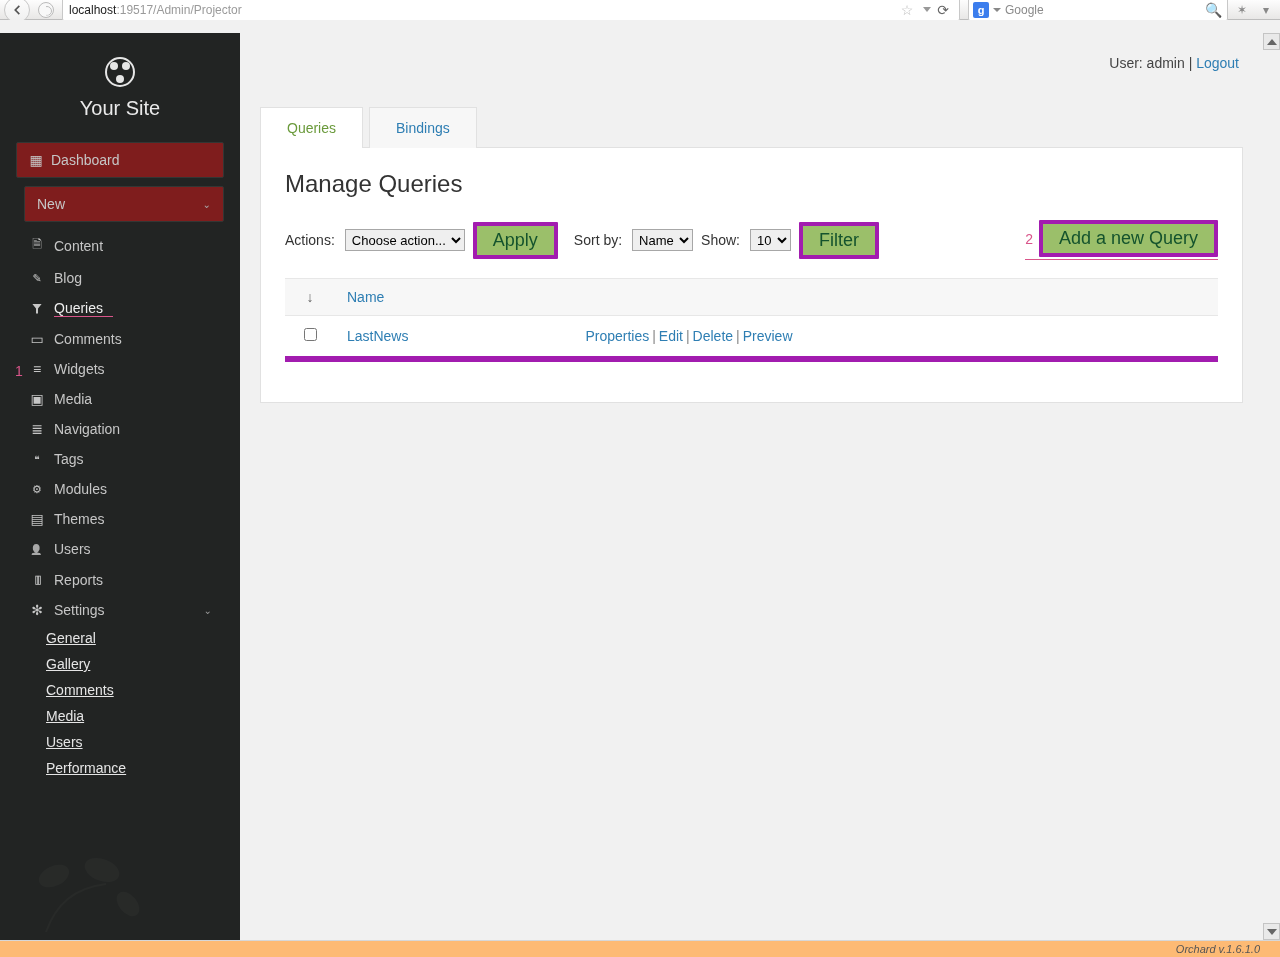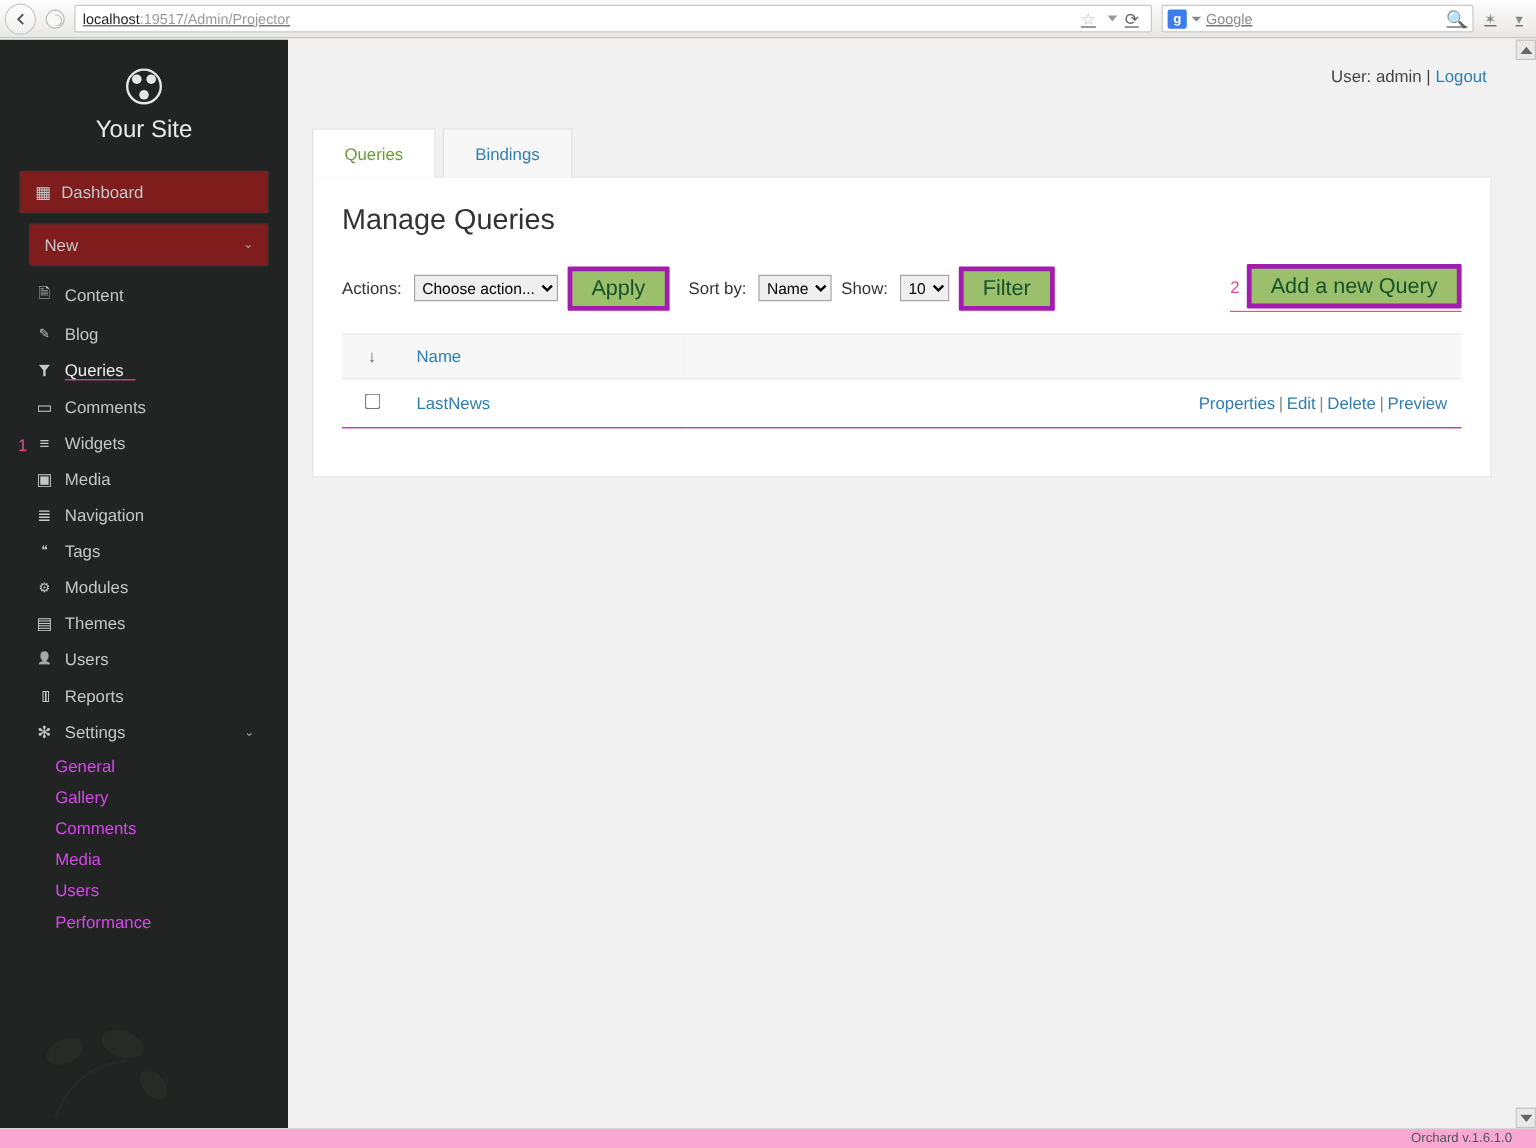--- a/index.html
+++ b/index.html
@@ -1,20 +1,20 @@
 <!DOCTYPE html>
 <html><head>
 <meta charset="utf-8">
 <style>
   * { box-sizing: border-box; margin: 0; padding: 0; }
   body { font-family: "Segoe UI", Arial, sans-serif; font-size: 14px; color: #333; background: #f1f1f1; }
   a { text-decoration: none; color: #2e7eb3; }
 
   
-  .browser-bar { height: 32px; background: linear-gradient(#fdfdfd,#e8e7e6); border-bottom: 1px solid #bdbdbd; display: flex; align-items: center; padding: 0 4px; gap: 4px; font-size: 12px; color: #555; text-decoration: underline; }
+  .browser-bar { height: 20px; background: linear-gradient(#fdfdfd,#e8e7e6); border-bottom: 1px solid #bdbdbd; display: flex; align-items: center; padding: 0 4px; gap: 4px; font-size: 12px; color: #555; }
   .bb-back { width: 26px; height: 26px; border: 1px solid #c8c8c8; border-radius: 50%; background: linear-gradient(#fdfdfd,#efefef); display: flex; align-items: center; justify-content: center; cursor: pointer; }
   .bb-back svg { width: 14px; height: 14px; fill: #555; }
   .bb-globe { width: 16px; height: 16px; border: 1px solid #bbb; border-radius: 50%; margin-left: 4px; position: relative; background: #f8f8f8; }
   .bb-globe::before { content:""; position:absolute; left:3px; top:3px; width:8px; height:8px; border:1px solid #bbb; border-radius:50%; clip-path: inset(0 0 0 4px); }
   .bb-url { flex: 1; height: 23px; border: 1px solid #c8c8c8; background: #fff; border-radius: 2px; display: flex; align-items: center; padding: 0 6px; margin-left: 4px; }
   .bb-url .dim { color: #9a9a9a; }
   .bb-url .strong { color: #222; }
   .bb-url-spacer { flex: 1; }
   .bb-star { color: #bbb; font-size: 14px; margin-right: 4px; }
   .bb-caret { width: 0; height: 0; border-left: 4px solid transparent; border-right: 4px solid transparent; border-top: 5px solid #999; margin: 0 6px; }
@@ -54,21 +54,21 @@
 
   .nav-list { margin-top: 6px; }
   .nav-item { display: flex; align-items: center; gap: 10px; padding: 7px 16px 7px 30px; color: #c6c6c6; cursor: pointer; position: relative; }
   .nav-item.active { color: #eee; }
   .nav-item.active .label-underline { border-bottom: 1px solid #d9558a; padding-right:10px; }
   .nav-item .icon { width: 14px; display: inline-flex; justify-content: center; }
   .nav-item .chev-small { position: absolute; right: 28px; font-size: 10px; color: #9a9a9a; }
   .annot-1 { position: absolute; left: 15px; top: 330px; color: #d9558a; font-size: 14px; }
 
   .settings-sub { margin-left: 46px; }
-  .settings-sub a { display: block; padding: 5px 0; color: #d946ef; font-size: 14px; }
+  .settings-sub a { display: block; padding: 5px 0; color: #e5e5e5; font-size: 14px; text-decoration: underline; }
 
   .leaf-deco { position: absolute; left: 6px; bottom: 6px; opacity: .25; }
 
   
   .main { flex: 1; background: #f1f1f1; position: relative; overflow: auto; }
   .user-row { text-align: right; padding: 22px 24px 0 0; color: #444; }
   .tabs-wrap { margin: 36px 20px 0; }
   .tabs { display: flex; }
   .tab { padding: 12px 26px; border: 1px solid #e1e1e1; border-bottom: none; background: #f7f7f7; color: #2e7eb3; cursor: pointer; }
   .tab + .tab { margin-left: 6px; }
@@ -80,28 +80,28 @@
   .toolbar label { color: #333; margin-right: 2px; }
   .sel-classic { appearance: auto; font-family: inherit; font-size: 13px; padding: 1px 2px; border: 1px solid #a7a7a7; background: #efefef; height: 22px; }
   .btn { border: 4px solid #a21caf; background: #9bbf6a; color: #14532d; padding: 4px 16px; font-size: 18px; cursor: pointer; border-radius: 1px; }
   .toolbar .spacer { flex: 1; }
   .annot-2 { color: #d9558a; font-size: 14px; margin-right: 6px; align-self: center; }
   .annot-2-line { border-bottom: 1px solid #d9558a; display:flex; align-items:center; padding-bottom:2px; }
 
   table.grid { width: 100%; border-collapse: collapse; margin-top: 18px; }
   table.grid thead th { text-align: left; font-weight: 400; color: #2e7eb3; background: #f7f7f7; border-top: 1px solid #e7e7e7; border-bottom: 1px solid #e7e7e7; padding: 10px 12px; }
   table.grid thead th.sort { color: #666; width: 50px; text-align: center; }
-  table.grid tbody td { padding: 12px; border-bottom: 1px solid #a21caf; vertical-align: middle; }
+  table.grid tbody td { padding: 12px; border-bottom: 6px solid #a21caf; vertical-align: middle; }
   table.grid tbody td.cb { width: 50px; text-align: center; }
-  .row-actions { text-align: right; color: #2e7eb3; white-space: nowrap; }
+  .row-actions { color: #2e7eb3; white-space: nowrap; }
   .row-actions a { color: #2e7eb3; }
   .row-actions .sep { color: #888; padding: 0 3px; }
 
   
-  .status-bar { position: absolute; left: 0; right: 0; bottom: 0; height: 17px; background: #f9a8d4; border-top: 1px solid #d7d7d7; font-size: 11px; color: #555; display: flex; align-items: center; justify-content: flex-end; padding-right: 20px; }
+  .status-bar { position: absolute; left: 0; right: 0; bottom: 0; height: 17px; background: #fdba74; border-top: 1px solid #d7d7d7; font-size: 11px; color: #555; display: flex; align-items: center; justify-content: flex-end; padding-right: 20px; font-style: italic; }
 
   
   .i-grid::before { content:"▦"; }
   .i-doc::before { content:"🗎"; font-size:12px; }
   .i-list::before { content:"≣"; }
   .i-funnel::before { content:""; display:inline-block; width:10px;height:10px; background:
       linear-gradient(#c6c6c6,#c6c6c6); clip-path: polygon(0 0,100% 0,60% 50%,60% 100%,40% 100%,40% 50%);}
   .i-comment::before { content:"▭"; }
   .i-widget::before { content:"≡"; }
   .i-media::before { content:"▣"; }

